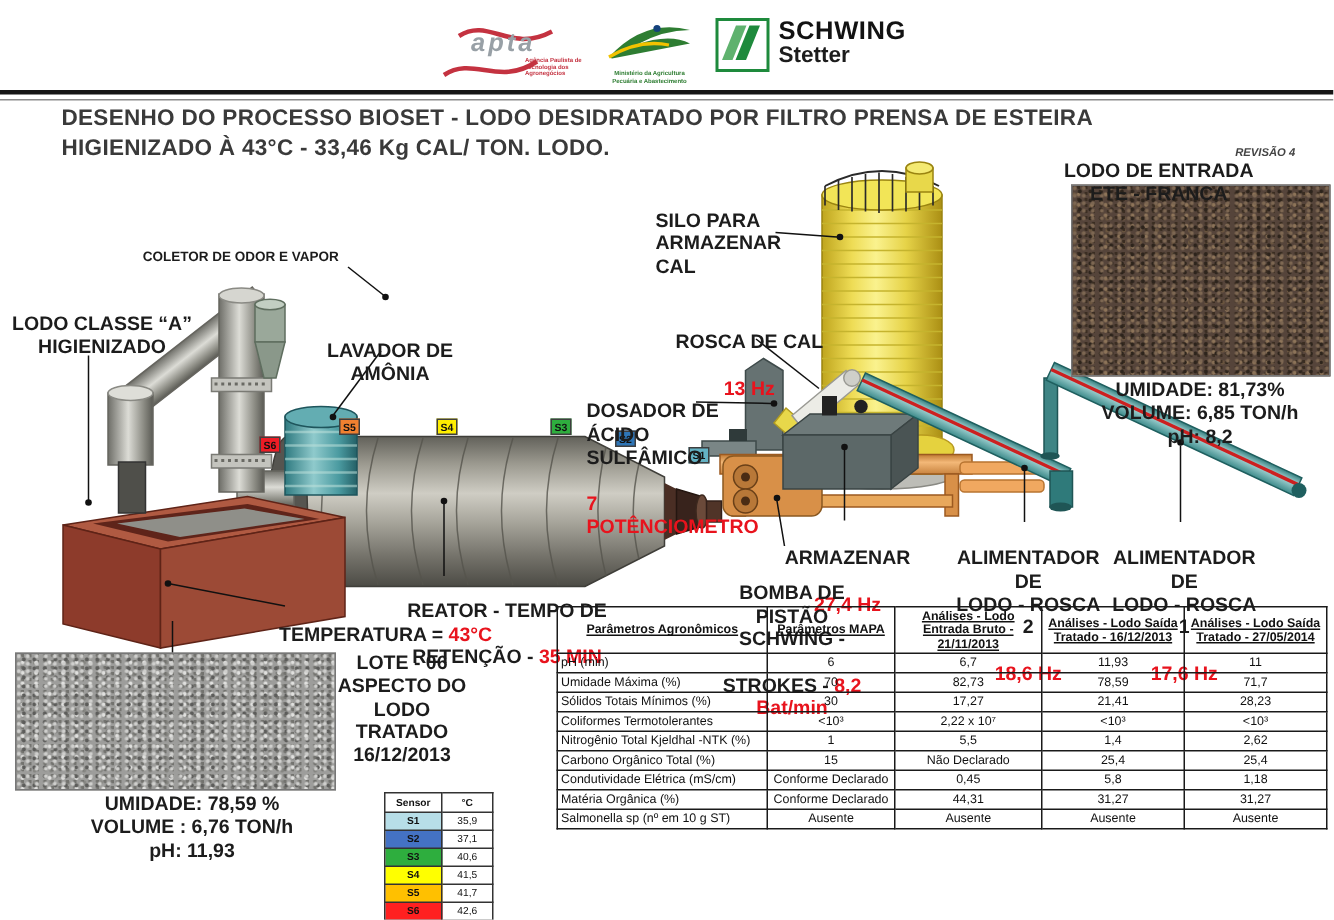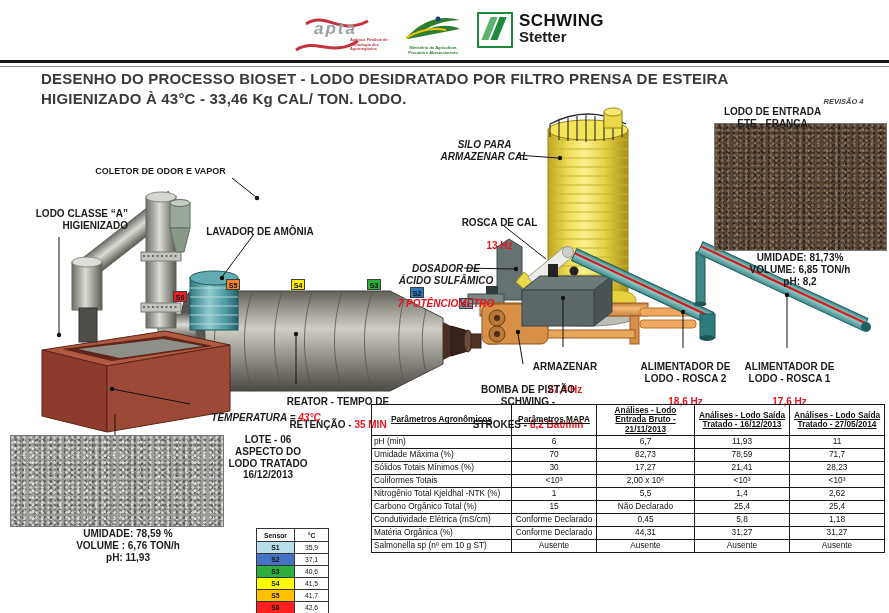--- a/index.html
+++ b/index.html
@@ -1,21 +1,21 @@
 <!DOCTYPE html>
 <html><head>
 <meta charset="utf-8">
 <style>
   html,body{margin:0;padding:0;}
   body{width:889px;height:613px;position:relative;background:#fff;
        font-family:"Liberation Sans","DejaVu Sans",sans-serif;overflow:hidden;}
   .abs{position:absolute;}
-  .lbl{position:absolute;font-weight:bold;font-size:10px;line-height:1.18;color:#1c1c1c;
+  .lbl{position:absolute;font-weight:bold;font-size:13px;line-height:1.18;color:#1c1c1c;
        text-align:center;white-space:pre-line;}
-  .left{text-align:center;font-style:italic;}
+  .left{text-align:left;}
   .red{color:#e8131d;}
   .blk{display:block;}
   
   .rule1{position:absolute;left:0;top:60px;width:889px;height:3px;background:#151515;}
   .rule2{position:absolute;left:0;top:66px;width:889px;height:1px;background:#8a8a8a;}
   .title{position:absolute;left:0;width:889px;text-align:left;font-weight:bold;
          font-size:15px;color:#3a3a3a;letter-spacing:.2px;padding-left:41px;}
   .revision{position:absolute;font-size:7.5px;font-weight:bold;color:#444;}
   
   .photo{position:absolute;border:1px solid #777;}
@@ -300,21 +300,21 @@
 <div class="photo photo-gray" style="left:10px;top:435px;width:212px;height:90px;"></div>
 
 <div class="tag" style="left:173px;top:291px;background:#ee1c25;">S6</div>
 <div class="tag" style="left:226px;top:279px;background:#f08030;">S5</div>
 <div class="tag" style="left:291px;top:279px;background:#ffee00;">S4</div>
 <div class="tag" style="left:367px;top:279px;background:#2eae3e;">S3</div>
 <div class="tag" style="left:410px;top:287px;background:#2e75b6;">S2</div>
 <div class="tag" style="left:459px;top:298px;background:#63b2c4;">S1</div>
 
 <div class="lbl" style="left:58px;top:166px;width:205px;font-size:9px;">COLETOR DE ODOR E VAPOR</div>
-<div class="lbl" style="left:8px;top:208px;width:120px;text-align:right;">LODO CLASSE “A”
+<div class="lbl" style="left:8px;top:208px;width:120px;">LODO CLASSE “A”
 HIGIENIZADO</div>
 <div class="lbl" style="left:200px;top:226px;width:120px;">LAVADOR DE AMÔNIA</div>
 <div class="lbl left" style="left:437px;top:139px;width:95px;">SILO PARA
 ARMAZENAR CAL</div>
 
 <div class="lbl" style="left:447px;top:205px;width:105px;">
   <span class="blk">ROSCA DE CAL</span>
   <span class="blk red">13 Hz</span>
 </div>
 
@@ -401,23 +401,23 @@
         <td>71,7</td>
       </tr>
   <tr>
         <td>Sólidos Totais Mínimos (%)</td>
         <td>30</td>
         <td>17,27</td>
         <td>21,41</td>
         <td>28,23</td>
       </tr>
   <tr>
-        <td>Coliformes Totais</td>
+        <td>Coliformes Termotolerantes</td>
         <td>&lt;10³</td>
-        <td>2,00 x 10⁶</td>
+        <td>2,22 x 10⁷</td>
         <td>&lt;10³</td>
         <td>&lt;10³</td>
       </tr>
   <tr>
         <td>Nitrogênio  Total  Kjeldhal -NTK (%)</td>
         <td>1</td>
         <td>5,5</td>
         <td>1,4</td>
         <td>2,62</td>
       </tr>

